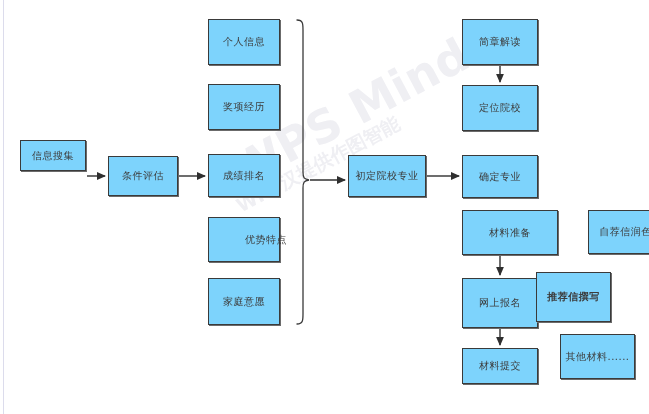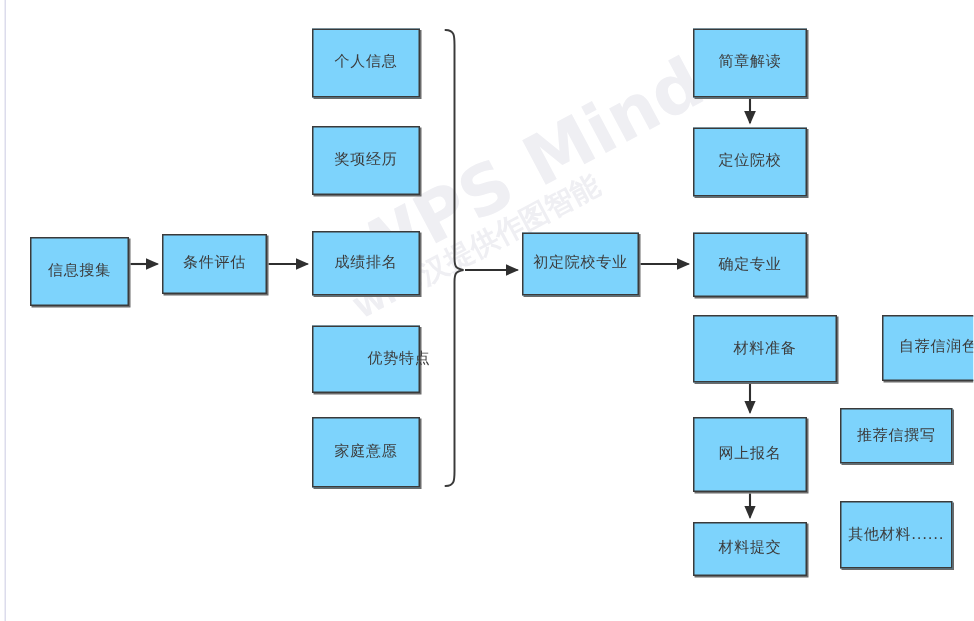--- a/index.html
+++ b/index.html
@@ -116,21 +116,21 @@
 
     <line x1="500" y1="66" x2="500" y2="82" stroke="#2f2f2f" stroke-width="1.4" marker-end="url(#ah)"></line>
 
     <line x1="539" y1="232" x2="557" y2="232" stroke="#2f2f2f" stroke-width="1.4" marker-end="url(#ah)"></line>
 
     <line x1="500" y1="256" x2="500" y2="275" stroke="#2f2f2f" stroke-width="1.4" marker-end="url(#ah)"></line>
 
     <line x1="500" y1="329" x2="500" y2="345" stroke="#2f2f2f" stroke-width="1.4" marker-end="url(#ah)"></line>
   </svg>
 
-  <div class="node" style="left:20px;  top:158px; width:66px;  height:46px;">
+  <div class="node" style="left:20px;  top:140px; width:66px;  height:31px;">
       <span>信息搜集</span>
     </div>
   <div class="node" style="left:108px; top:156px; width:70px;  height:40px;">
       <span>条件评估</span>
     </div>
 
   <div class="node" style="left:208px; top:19px;  width:72px;  height:46px;">
       <span>个人信息</span>
     </div>
   <div class="node" style="left:208px; top:84px;  width:72px;  height:46px;text-align:right;">
@@ -165,20 +165,20 @@
   <div class="node" style="left:462px; top:278px; width:76px;  height:50px;">
       <span>网上报名</span>
     </div>
   <div class="node" style="left:462px; top:348px; width:76px;  height:36px;">
       <span>材料提交</span>
     </div>
 
   <div class="node" style="left:588px; top:210px; width:75px;  height:44px;">
       <span>自荐信润色</span>
     </div>
-  <div class="node" style="left:560px; top:272px; width:75px;  height:37px;">
+  <div class="node" style="left:536px; top:272px; width:75px;  height:50px;font-weight:bold;">
       <span>推荐信撰写</span>
     </div>
   <div class="node" style="left:560px; top:334px; width:75px;  height:45px;">
       <span>其他材料......</span>
     </div>
 
 </div>
 
 </body></html>

